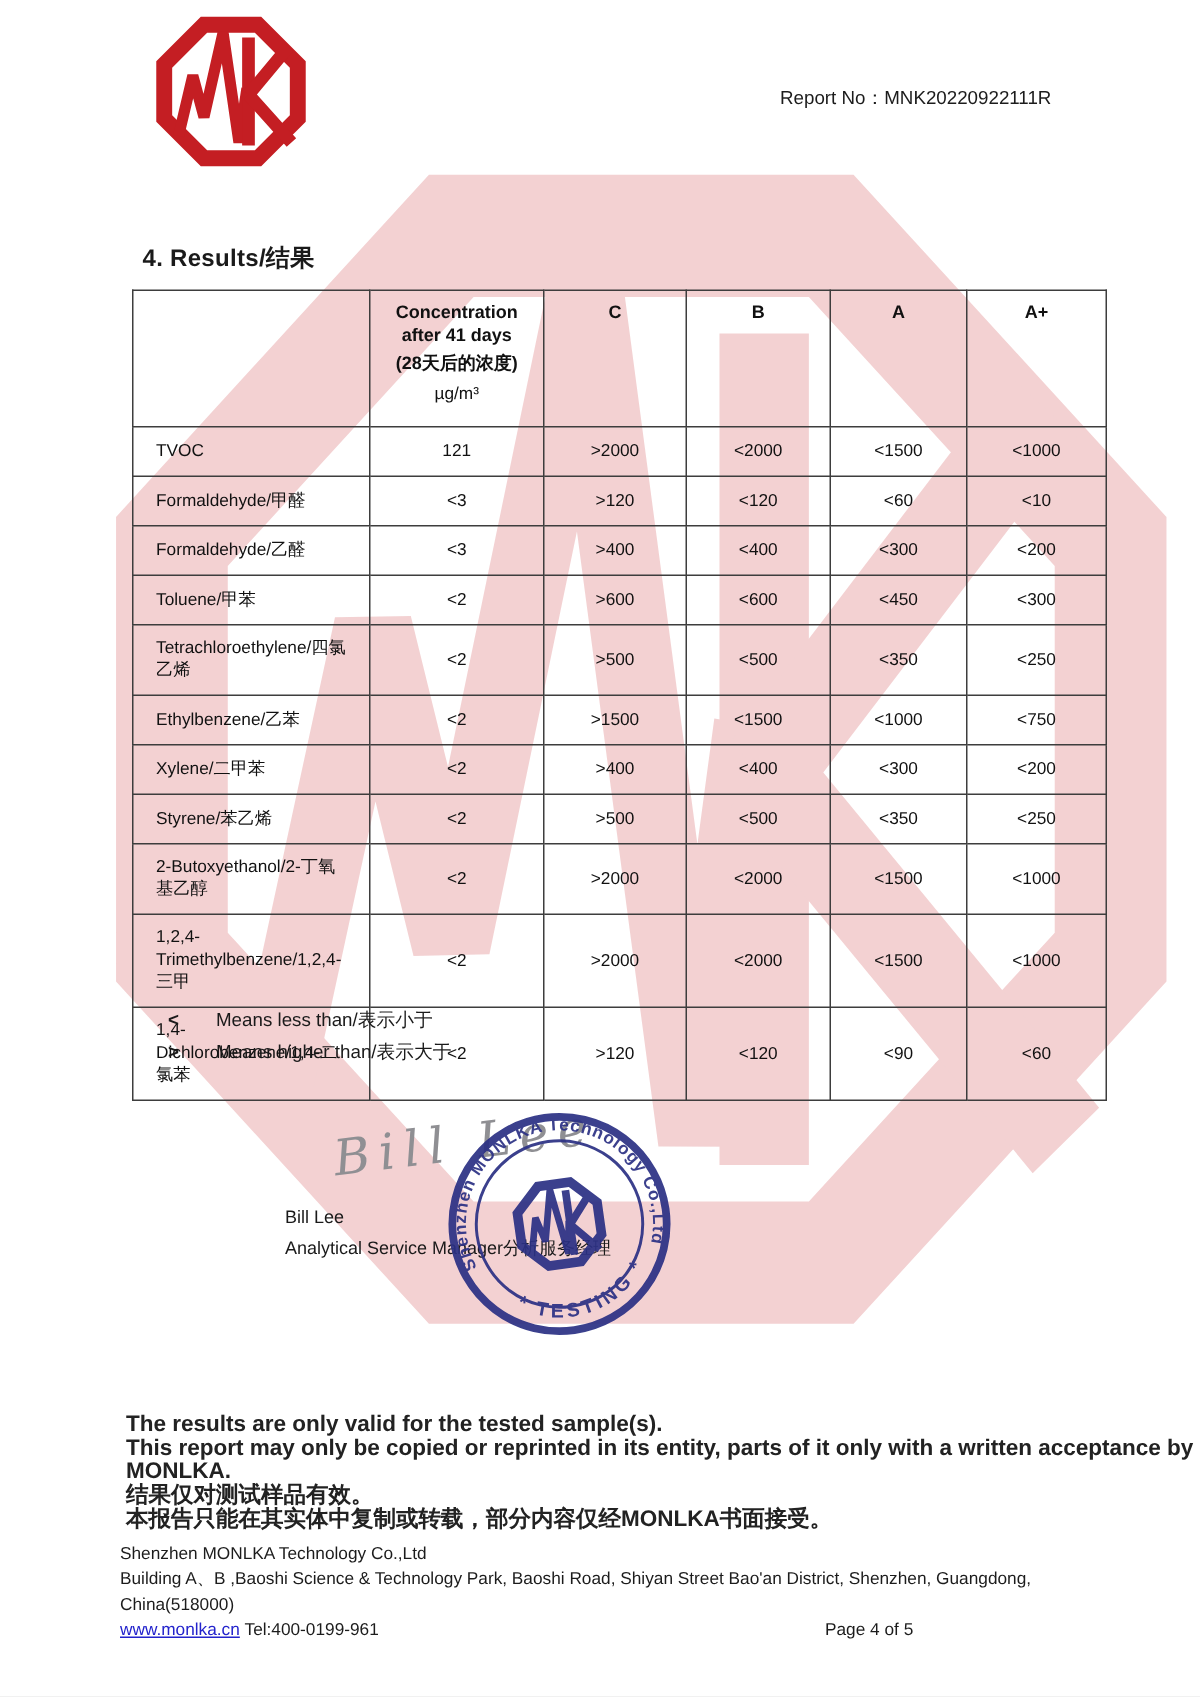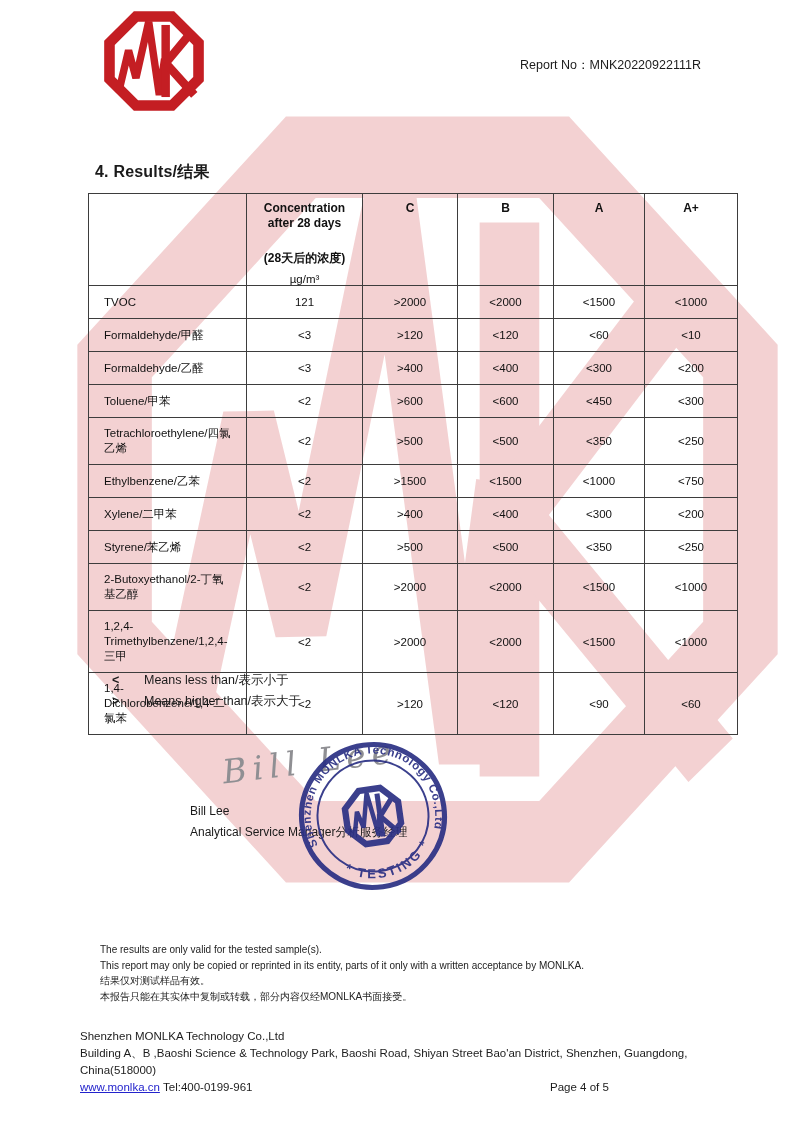--- a/index.html
+++ b/index.html
@@ -12,35 +12,35 @@
   .report-no{position:absolute;left:520px;top:57px;font-size:12.5px;color:#1c1c1c;white-space:nowrap;}
   
   .watermark{position:absolute;left:55px;top:92px;width:745px;height:815px;color:#c41e23;opacity:0.20;pointer-events:none;}
   
   .section-title{position:absolute;left:95px;top:162px;font-size:16px;font-weight:bold;letter-spacing:.2px;}
   
   table.results{position:absolute;left:88px;top:193px;width:649px;border-collapse:collapse;table-layout:fixed;font-size:11.5px;color:#111;}
   table.results td,table.results th{border:1px solid #3d3d3d;padding:0 4px;vertical-align:middle;background:transparent;}
   table.results thead th{height:83px;vertical-align:top;padding-top:7px;font-weight:bold;font-size:12px;}
   .conc-l1,.conc-l2,.conc-l3{font-weight:bold;line-height:15px;}
-  .conc-l3{margin-top:20px;}
+  .conc-l3{margin-top:4px;}
   .conc-unit{font-weight:normal;margin-top:7px;font-size:11.5px;}
   table.results td.lbl{text-align:left;padding:8px 15px;line-height:15px;word-break:break-word;}
   table.results td.val{text-align:center;height:32px;}
   
   .legend{position:absolute;left:112px;top:670px;font-size:12.5px;line-height:21px;}
   .legend .sym{display:inline-block;width:32px;font-weight:600;}
   
   .sig-script{position:absolute;left:222px;top:742px;font-family:"DejaVu Serif",serif;font-style:italic;
     font-size:33px;color:#8f8f93;transform:rotate(-7deg);letter-spacing:6px;white-space:nowrap;}
   .sig-name{position:absolute;left:190px;top:804px;font-size:12px;}
   .sig-title{position:absolute;left:190px;top:824px;font-size:12px;white-space:nowrap;}
   .stamp{position:absolute;left:297px;top:740px;width:152px;height:152px;color:#2b3084;opacity:.92;transform:rotate(-8deg);}
   
-  .notes{position:absolute;left:100px;top:942px;font-size:10px;line-height:15.7px;color:#222;}
+  .notes{position:absolute;left:84px;top:942px;font-size:15px;line-height:15.7px;color:#222;font-weight:bold;}
   
   .footer{position:absolute;left:80px;top:1028px;font-size:11.5px;line-height:17px;color:#1c1c1c;width:660px;}
   .footer-row{position:relative;height:17px;}
   .site{position:absolute;left:0;color:#2323cc;text-decoration:underline;}
   .tel{position:absolute;left:83px;}
   .pageno{position:absolute;left:470px;}
 </style>
 </head>
 <body>
 
@@ -76,21 +76,21 @@
         <col style="width:95px">
       <col style="width:96px">
         <col style="width:91px">
         <col style="width:93px">
     </colgroup>
     <thead>
       <tr>
         <th></th>
         <th>
           <div class="conc-l1">Concentration</div>
-          <div class="conc-l2">after 28 days</div>
+          <div class="conc-l2">after 41 days</div>
           <div class="conc-l3">(28天后的浓度)</div>
           <div class="conc-unit">µg/m³</div>
         </th>
         <th>C</th>
         <th>B</th>
         <th>A</th>
         <th>A+</th>
       </tr>
     </thead>
     <tbody>

